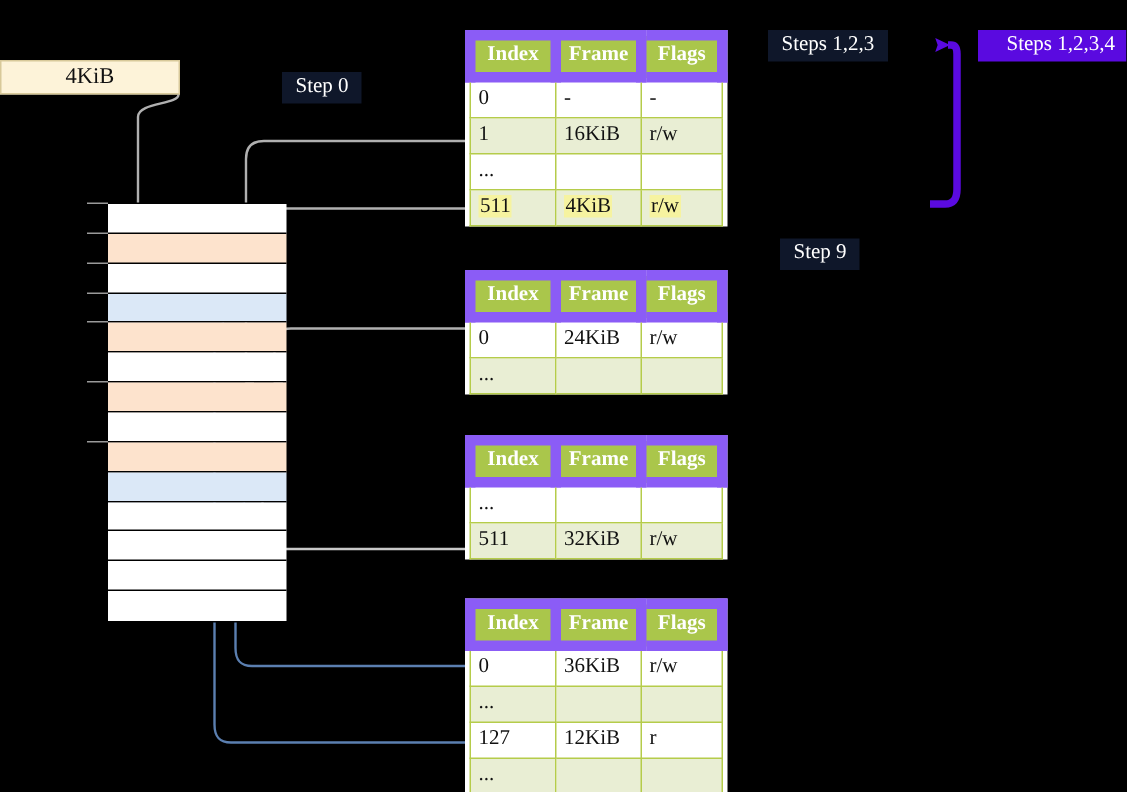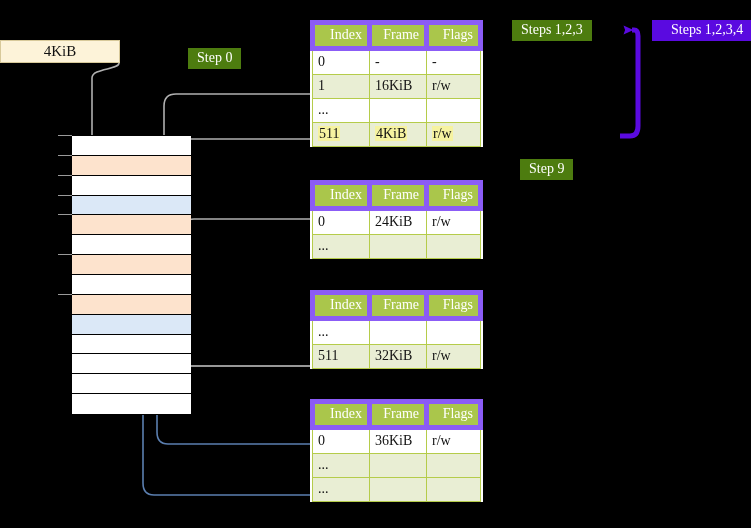--- a/index.html
+++ b/index.html
@@ -40,21 +40,21 @@
   
   .badge {
     position: absolute;
     color: #ffffff;
     font-size: 14px;
     padding: 2px 9px 3px 9px;
     white-space: nowrap;
     box-sizing: border-box;
     line-height: 16px;
   }
-  .badge-red   { background: #4d7c0f; }
+  .badge-red   { background: #0f172a; }
   .badge-purple{ background: #5a0ae0; padding-left: 19px; }
 
   
   #memcol {
     position: absolute;
     left: 71px;
     top: 135px;
     width: 119px;
     height: 280px;
     border: 1px solid #000000;
@@ -82,24 +82,24 @@
     border-collapse: collapse;
     border: 1px solid #b5cc4a;
     background: #ffffff;
     font-size: 14px;
     color: #111111;
     table-layout: fixed;
   }
   .ptable th {
     background: #aac64b;
     color: #ffffff;
-    font-weight: normal;
-    text-align: right;
+    font-weight: bold;
+    text-align: center;
     padding: 2px 5px 3px 5px;
-    border: 5px solid #8b5cf6;
+    border: 7px solid #8b5cf6;
     font-size: 14px;
   }
   .ptable td {
     padding: 2px 5px 3px 5px;
     border: 1px solid #b5cc4a;
     height: 18px;
     vertical-align: middle;
     overflow: hidden;
     white-space: nowrap;
   }
@@ -297,20 +297,25 @@
         <tr class="plain">
           <td>0</td>
           <td>36KiB</td>
           <td>r/w</td>
         </tr>
         <tr class="alt">
           <td>...</td>
           <td></td>
           <td></td>
         </tr>
+        <tr class="plain">
+          <td>127</td>
+          <td>12KiB</td>
+          <td>r</td>
+        </tr>
         <tr class="alt">
           <td>...</td>
           <td></td>
           <td></td>
         </tr>
       </tbody>
   </table>
 
 </div>
 

